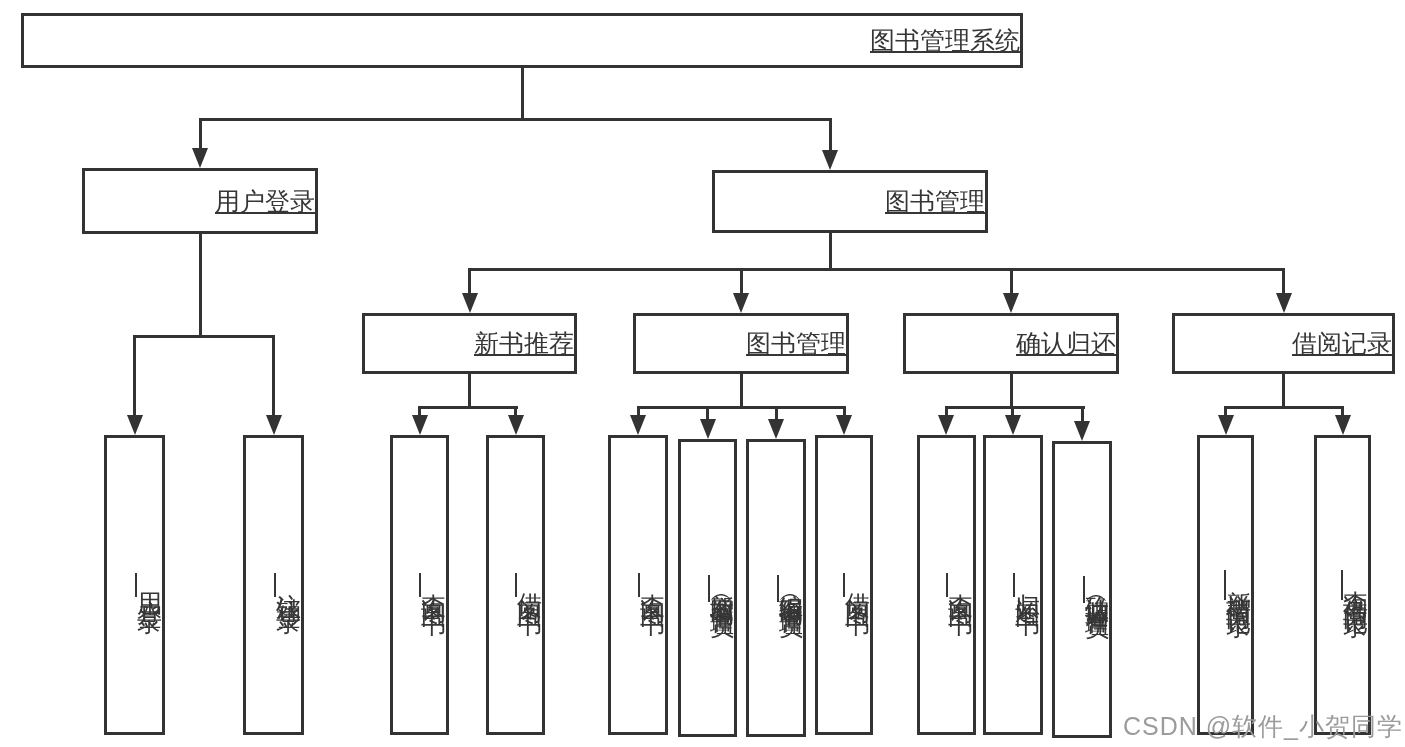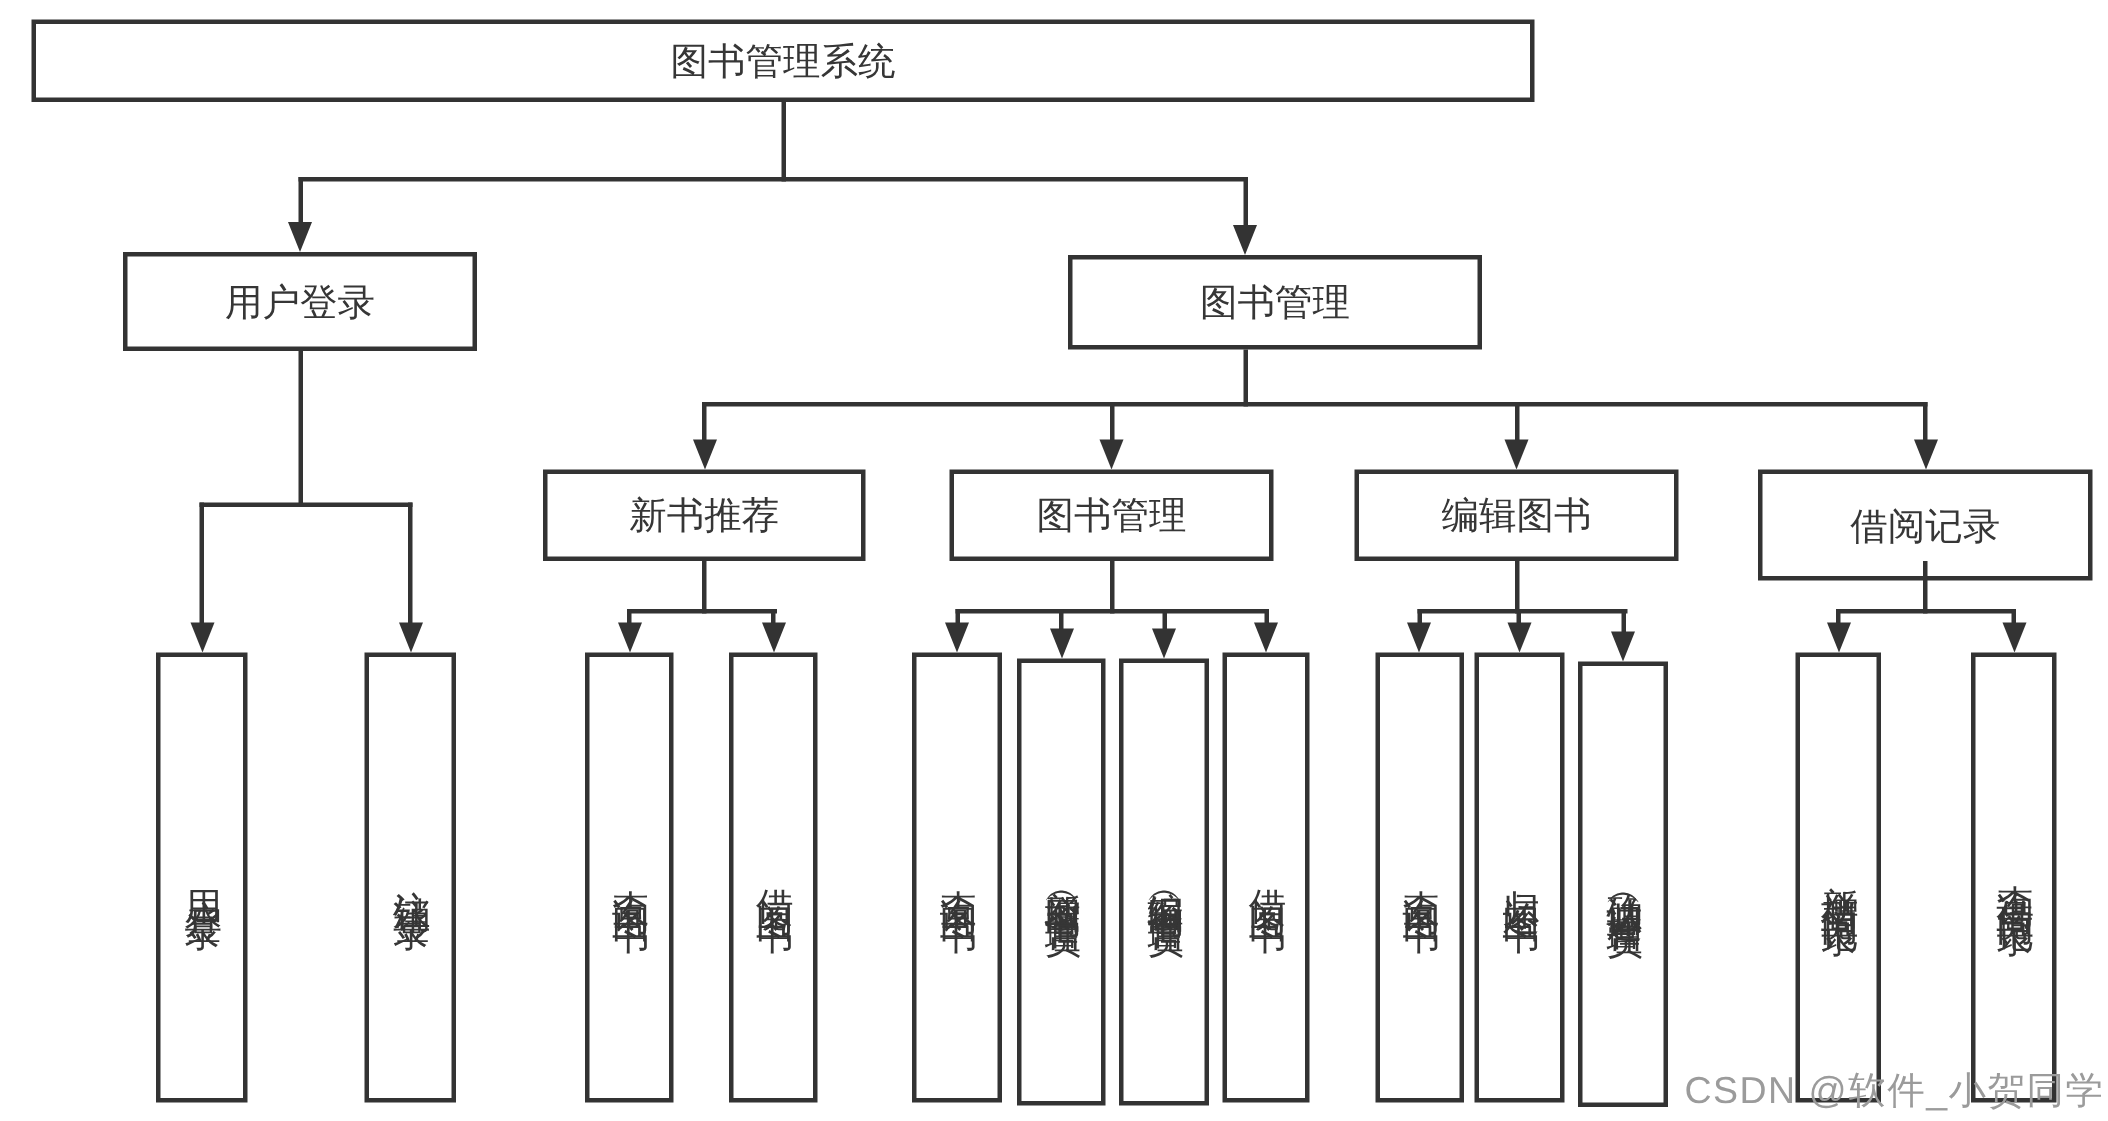--- a/index.html
+++ b/index.html
@@ -8,22 +8,22 @@
   }
   html,body{margin:0;padding:0;background:var(--page-background);}
   .stage{
     position:relative;width:1405px;height:747px;background:var(--page-background);
     font-family:"Liberation Sans","DejaVu Sans",sans-serif;color:var(--text);
     overflow:hidden;
   }
   .box{
     position:absolute;box-sizing:border-box;background:var(--box-background);
     border:3px solid var(--box-border);
-    display:flex;align-items:center;justify-content:center;
-    font-size:25px;color:var(--text);
+    display:flex;align-items:center;justify-content:flex-end;
+    font-size:25px;color:var(--text);text-decoration:underline;
   }
   .vbox .label{
     writing-mode:vertical-rl;text-orientation:mixed;
     line-height:1;letter-spacing:6px;font-size:25px;white-space:nowrap;
   }
   .vbox.mid .label{letter-spacing:5px;}
   .vbox.tight .label{letter-spacing:3px;font-size:24px;}
   .vline,.hline{position:absolute;background:var(--line);}
   .vline{width:3px;}
   .hline{height:3px;}
@@ -75,23 +75,23 @@
   <div class="arrow" style="left:1003px;top:268px;height:45px"></div>
   <div class="arrow" style="left:1275.5px;top:268px;height:45px"></div>
 
   <div class="box" style="left:362px;top:313px;width:215px;height:61px">
     <span class="label">新书推荐</span>
   </div>
   <div class="box" style="left:633px;top:313px;width:216px;height:61px">
     <span class="label">图书管理</span>
   </div>
   <div class="box" style="left:903px;top:313px;width:216px;height:61px">
-    <span class="label">编辑图书</span>
+    <span class="label">确认归还</span>
   </div>
-  <div class="box" style="left:1172px;top:313px;width:223px;height:74px">
+  <div class="box" style="left:1172px;top:313px;width:223px;height:61px">
     <span class="label">借阅记录</span>
   </div>
 
   <div class="vline" style="left:468px;top:374px;height:35px"></div>
   <div class="hline" style="left:418px;top:406px;width:100px"></div>
   <div class="arrow" style="left:411.5px;top:406px;height:29px"></div>
   <div class="arrow" style="left:507.5px;top:406px;height:29px"></div>
 
   <div class="vline" style="left:739.5px;top:374px;height:35px"></div>
   <div class="hline" style="left:636.5px;top:406px;width:209px"></div>

